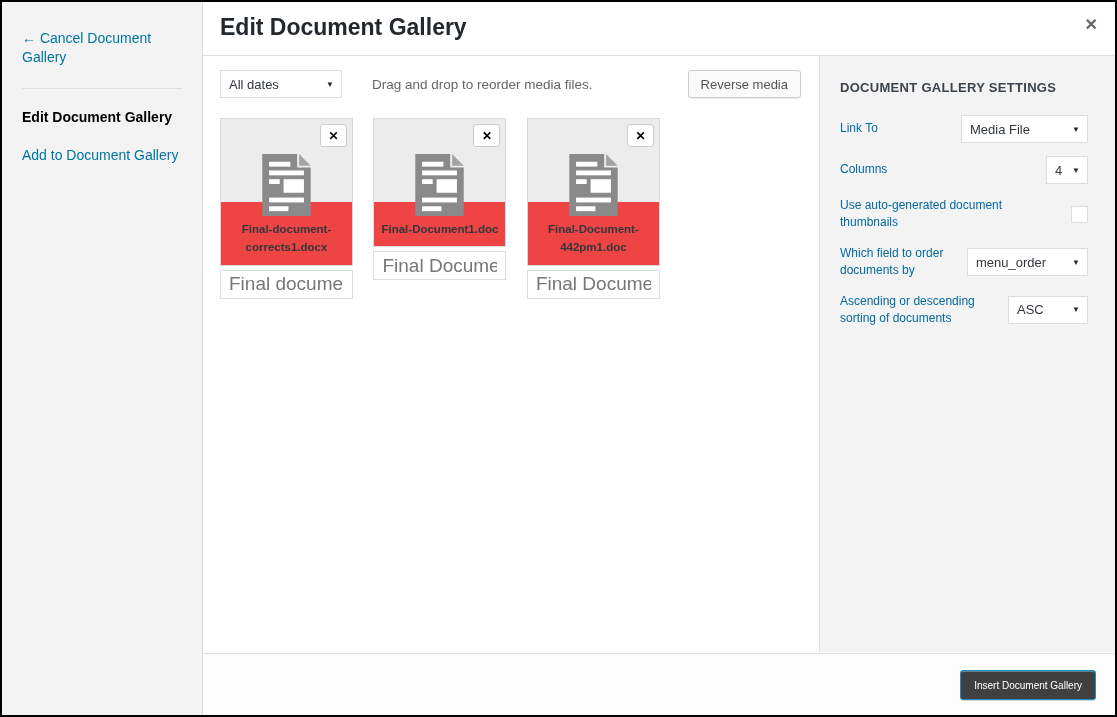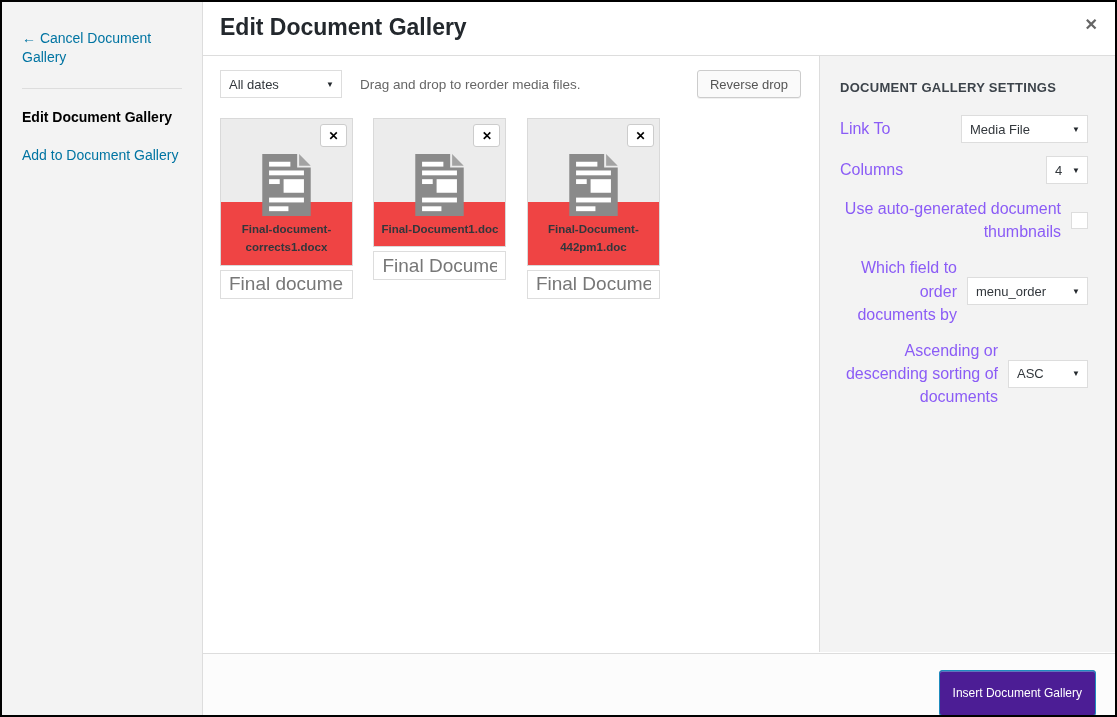--- a/index.html
+++ b/index.html
@@ -26,21 +26,21 @@
     background:#fff; border-bottom:1px solid #ddd;
   }
   .title { position:absolute; left:17px; top:12px; font-size:23px; font-weight:600; color:#23282d; }
   .close-btn {
     position:absolute; right:17px; top:15px; font-size:16px; font-weight:bold;
     color:#666; cursor:pointer; line-height:1;
   }
 
   
   .main { position:absolute; left:201px; top:54px; width:616px; bottom:63px; background:#fff; }
-  .toolbar { display:flex; align-items:center; padding:14px 16px 0 17px; }
+  .toolbar { display:flex; align-items:center; padding:14px 16px 0 17px;gap:12px; }
   .sel {
     display:inline-flex; align-items:center; justify-content:space-between;
     background:#fff; border:1px solid #ddd; height:28px; padding:0 7px 0 8px;
     font-size:13px; color:#32373c; cursor:pointer; flex-shrink:0;
   }
   .sel .arrow { font-size:8px; color:#23282d; margin-left:6px; }
   .all-dates { width:122px; }
   .hint { color:#666; font-size:13.5px; margin-left:18px; flex:1; }
   .reverse-btn {
     background:#fafafa; border:1px solid #ccc; border-radius:3px; height:28px;
@@ -70,34 +70,34 @@
     font-family:"Liberation Sans", sans-serif;
   }
 
   
   .settings {
     position:absolute; left:817px; right:0; top:54px; bottom:63px;
     background:#f3f3f3; border-left:1px solid #ddd; padding:24px 27px 0 20px;
   }
   .settings-heading { font-size:13px; font-weight:bold; color:#3c434a; letter-spacing:.3px; margin-bottom:20px; }
   .setting-row { display:flex; align-items:center; justify-content:space-between; margin-bottom:13px; }
-  .setting-label { font-size:16px; color:#8b5cf6; line-height:1.45; padding-right:10px;text-align:right; }
+  .setting-label { font-size:12px; color:#0369a1; line-height:1.45; padding-right:10px; }
   .checkbox { width:17px; height:17px; background:#fff; border:1px solid #ddd; flex-shrink:0; cursor:pointer; }
   .sel-linkto { width:127px; } .sel-columns { width:42px; }
   .sel-order { width:121px; } .sel-sort { width:80px; }
 
   
   .footer {
     position:absolute; left:201px; right:0; bottom:0; height:62px;
     background:#fcfcfc; border-top:1px solid #ddd;
   }
   .insert-btn {
-    position:absolute; right:19px; top:16px; height:46px; padding:0 13px;
-    background:#4c1d95; border:1px solid #1e8cbe; border-radius:3px;
-    color:#fff; font-size:12px; cursor:pointer;
+    position:absolute; right:19px; top:16px; height:30px; padding:0 13px;
+    background:#404040; border:1px solid #1e8cbe; border-radius:3px;
+    color:#fff; font-size:10px; cursor:pointer;
     box-shadow:inset 0 1px 0 rgba(120,200,230,.5), 0 1px 0 rgba(0,0,0,.15);
     font-family:"Liberation Sans", sans-serif;
   }
 </style>
 </head>
 <body>
 
 <div class="modal">
 
   <div class="left-nav">
@@ -112,21 +112,21 @@
     <div class="close-btn">✕</div>
   </div>
 
   <div class="main">
     <div class="toolbar">
       <div class="sel all-dates">
         <span>All dates</span>
         <span class="arrow">▼</span>
       </div>
       <div class="hint">Drag and drop to reorder media files.</div>
-      <button class="reverse-btn">Reverse drop</button>
+      <button class="reverse-btn">Reverse media</button>
     </div>
 
     <div class="attachments">
 
       <div class="attachment">
         <div class="thumb">
           <div class="icon-area">
             <svg width="49" height="62" viewBox="0 0 50 64">
               <path d="M0,0 H36 V14 H50 V64 H0 Z" fill="#8a8a8a"></path>
               <path d="M38,0 L50,12 H38 Z" fill="#a3a3a3"></path>

